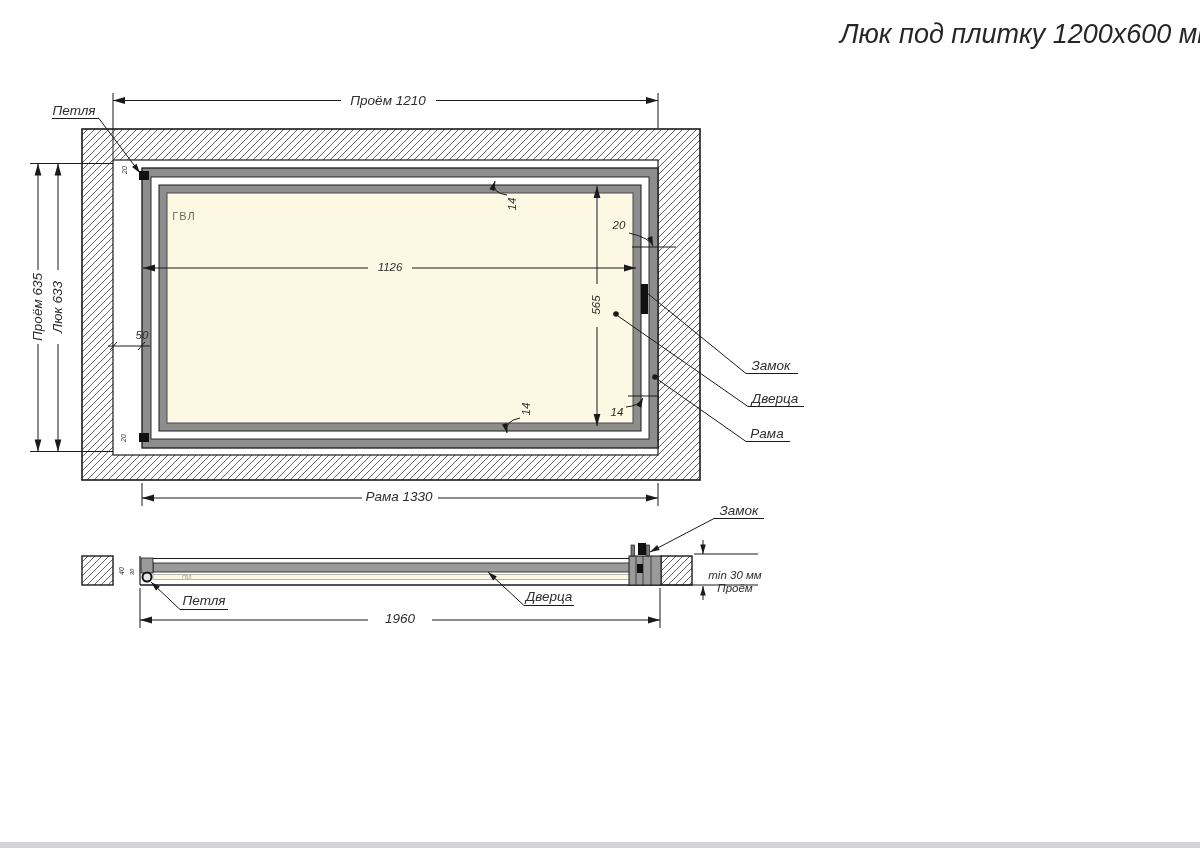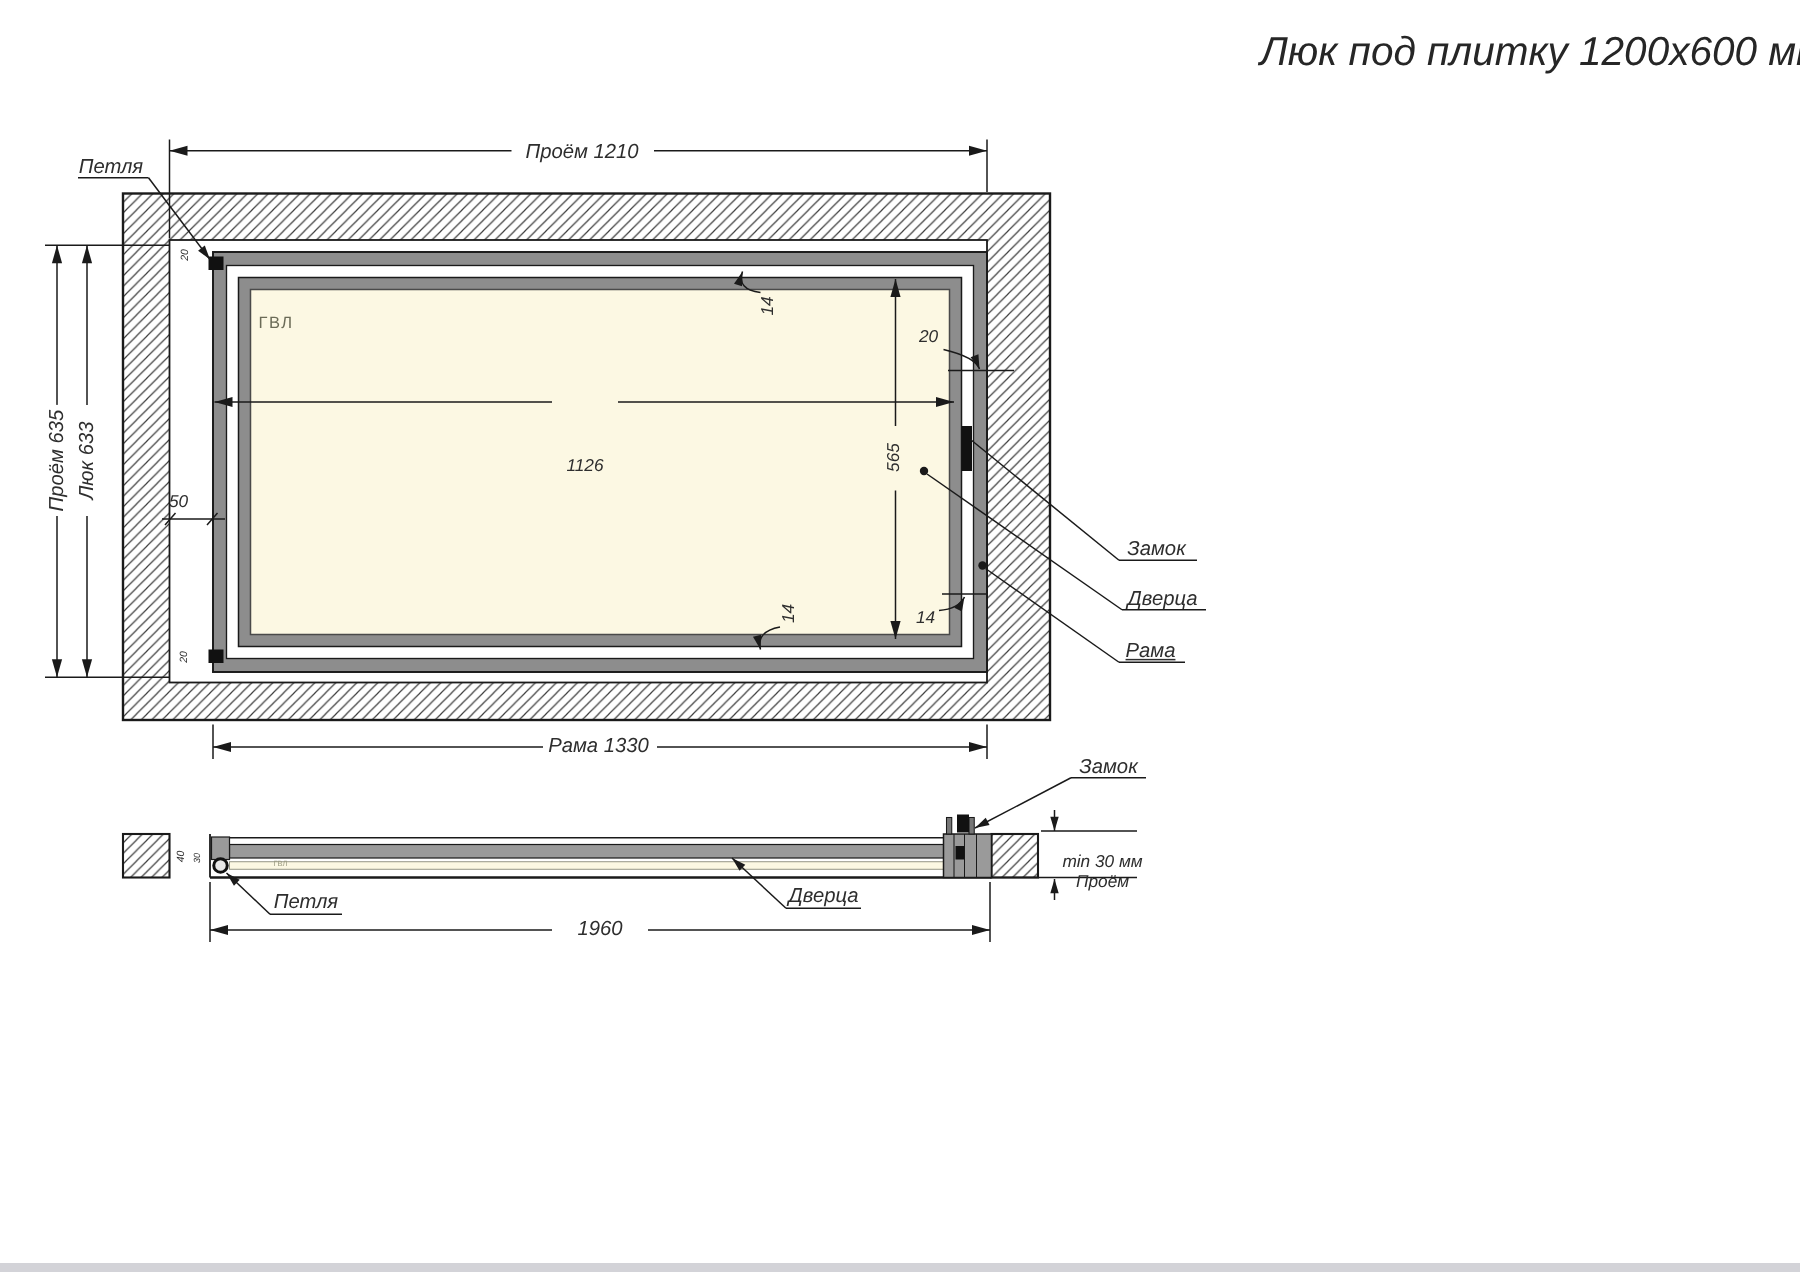--- a/index.html
+++ b/index.html
@@ -141,32 +141,32 @@
   </g>
 </svg>
 
   <div class="title">Люк под плитку 1200х600 мм</div>
 
   <div class="lab" style="left:74px;top:111px;">Петля</div>
   <div class="lab bgw" style="left:388px;top:101px;">Проём 1210</div>
   <div class="lab rot bgw" style="left:38px;top:307px;">Проём 635</div>
   <div class="lab rot bgw" style="left:58px;top:307px;">Люк 633</div>
   <div class="lab mat" style="left:184px;top:216px;">ГВЛ</div>
-  <div class="lab num" style="left:390px;top:268px;margin-top:44px;">1126</div>
+  <div class="lab num" style="left:390px;top:268px;">1126</div>
   <div class="lab rot num" style="left:597px;top:305px;">565</div>
-  <div class="lab num" style="left:119px;top:336px;">50</div>
+  <div class="lab num" style="left:142px;top:336px;">50</div>
   <div class="lab num" style="left:619px;top:226px;">20</div>
   <div class="lab rot num" style="left:513px;top:204px;">14</div>
   <div class="lab rot num" style="left:527px;top:409px;">14</div>
   <div class="lab num" style="left:617px;top:413px;">14</div>
   <div class="lab rot tiny" style="left:124px;top:170px;">20</div>
   <div class="lab rot tiny" style="left:123px;top:438px;">20</div>
   <div class="lab" style="left:771px;top:366px;">Замок</div>
   <div class="lab" style="left:775px;top:399px;">Дверца</div>
-  <div class="lab" style="left:767px;top:434px;text-decoration:underline;">Рама</div>
+  <div class="lab" style="left:767px;top:434px;">Рама</div>
   <div class="lab bgw" style="left:399px;top:497px;">Рама 1330</div>
 
   <div class="lab" style="left:739px;top:511px;">Замок</div>
   <div class="lab num" style="left:735px;top:561px;margin-top:28px;">Проём</div>
   <div class="lab num" style="left:735px;top:576px;">min 30 мм</div>
   <div class="lab" style="left:204px;top:601px;">Петля</div>
   <div class="lab" style="left:549px;top:597px;">Дверца</div>
   <div class="lab bgw" style="left:400px;top:619px;">1960</div>
   <div class="lab rot tiny" style="left:121px;top:571px;">40</div>
   <div class="lab rot micro" style="left:132px;top:572px;">30</div>

